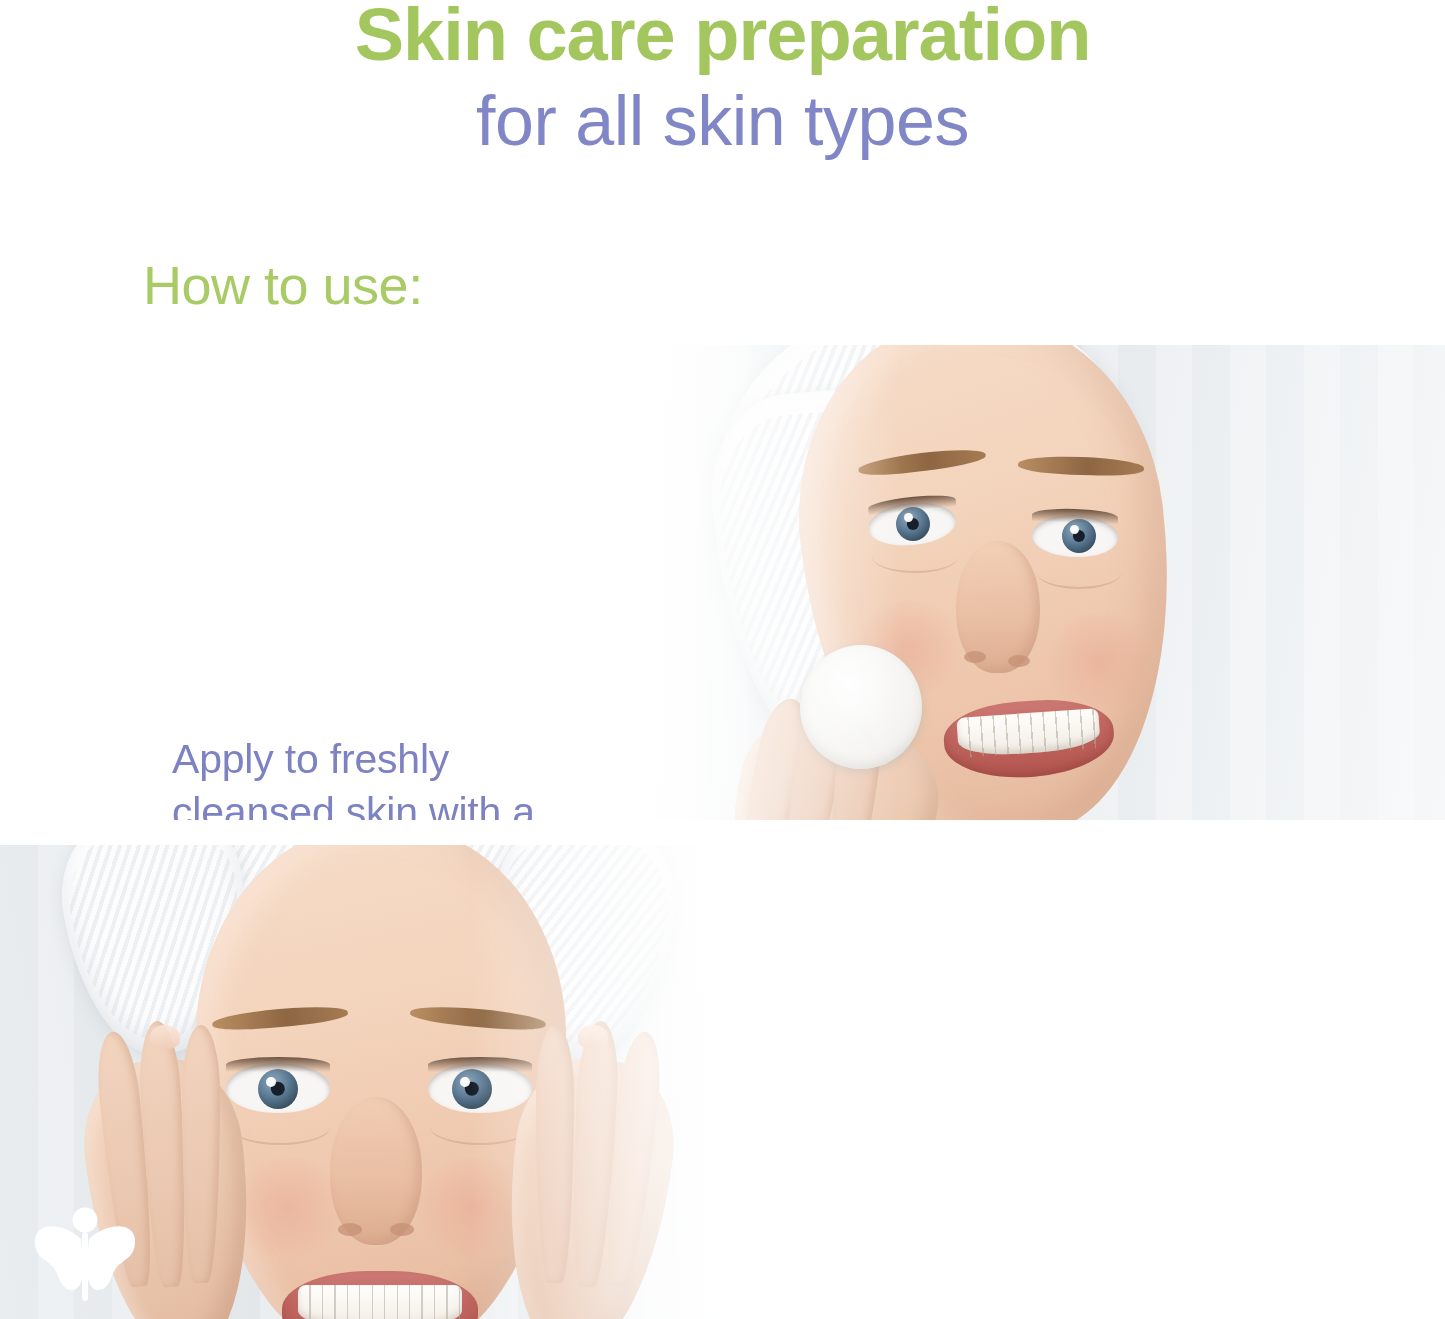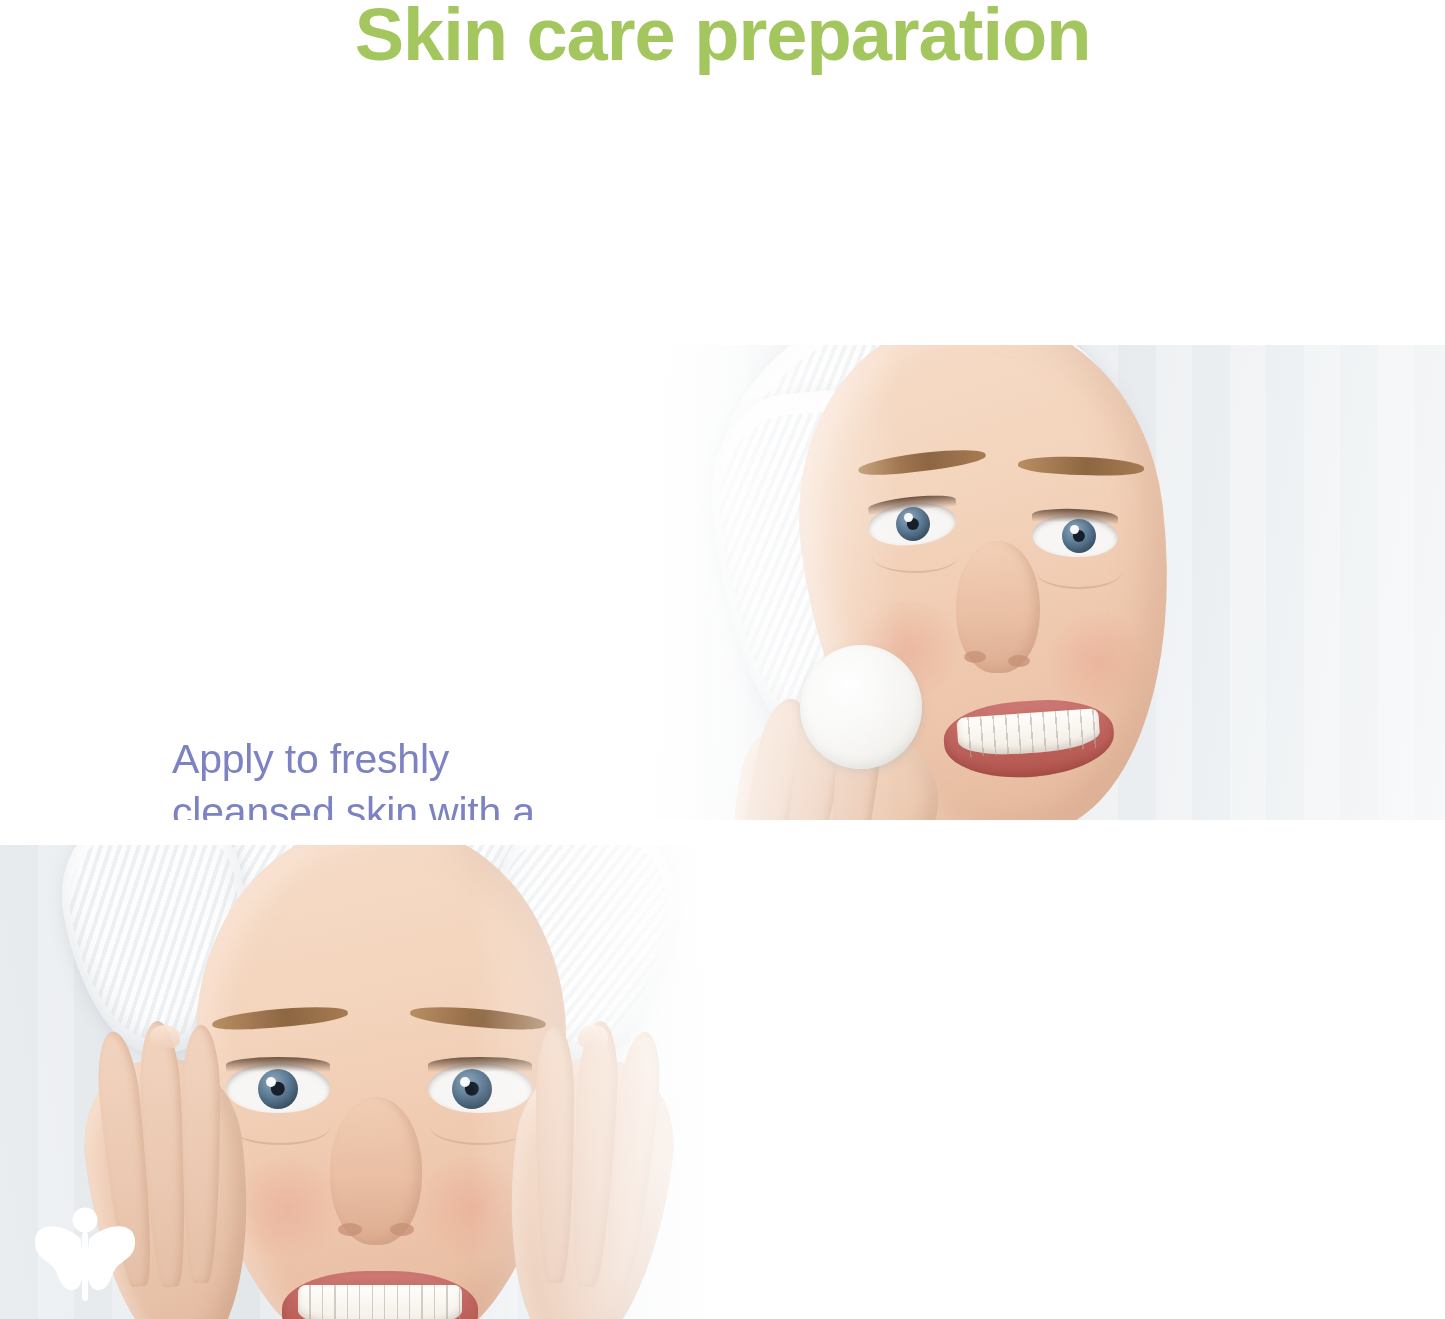--- a/index.html
+++ b/index.html
@@ -139,20 +139,22 @@
   
   .logo{position:absolute;left:32px;top:1206px;width:106px;height:96px;}
 </style>
 </head>
 <body>
 
 <div class="page">
 
   <div class="header">
     <div class="title-1">Skin care preparation</div>
+    <div class="title-2">for all skin types</div>
+    <div class="howto">How to use:</div>
   </div>
 
   <div class="band band-1">
 
     <div class="photo photo-1">
       <div class="bg-wall"></div>
       <div class="streaks"></div>
 
       <div class="person">
 

